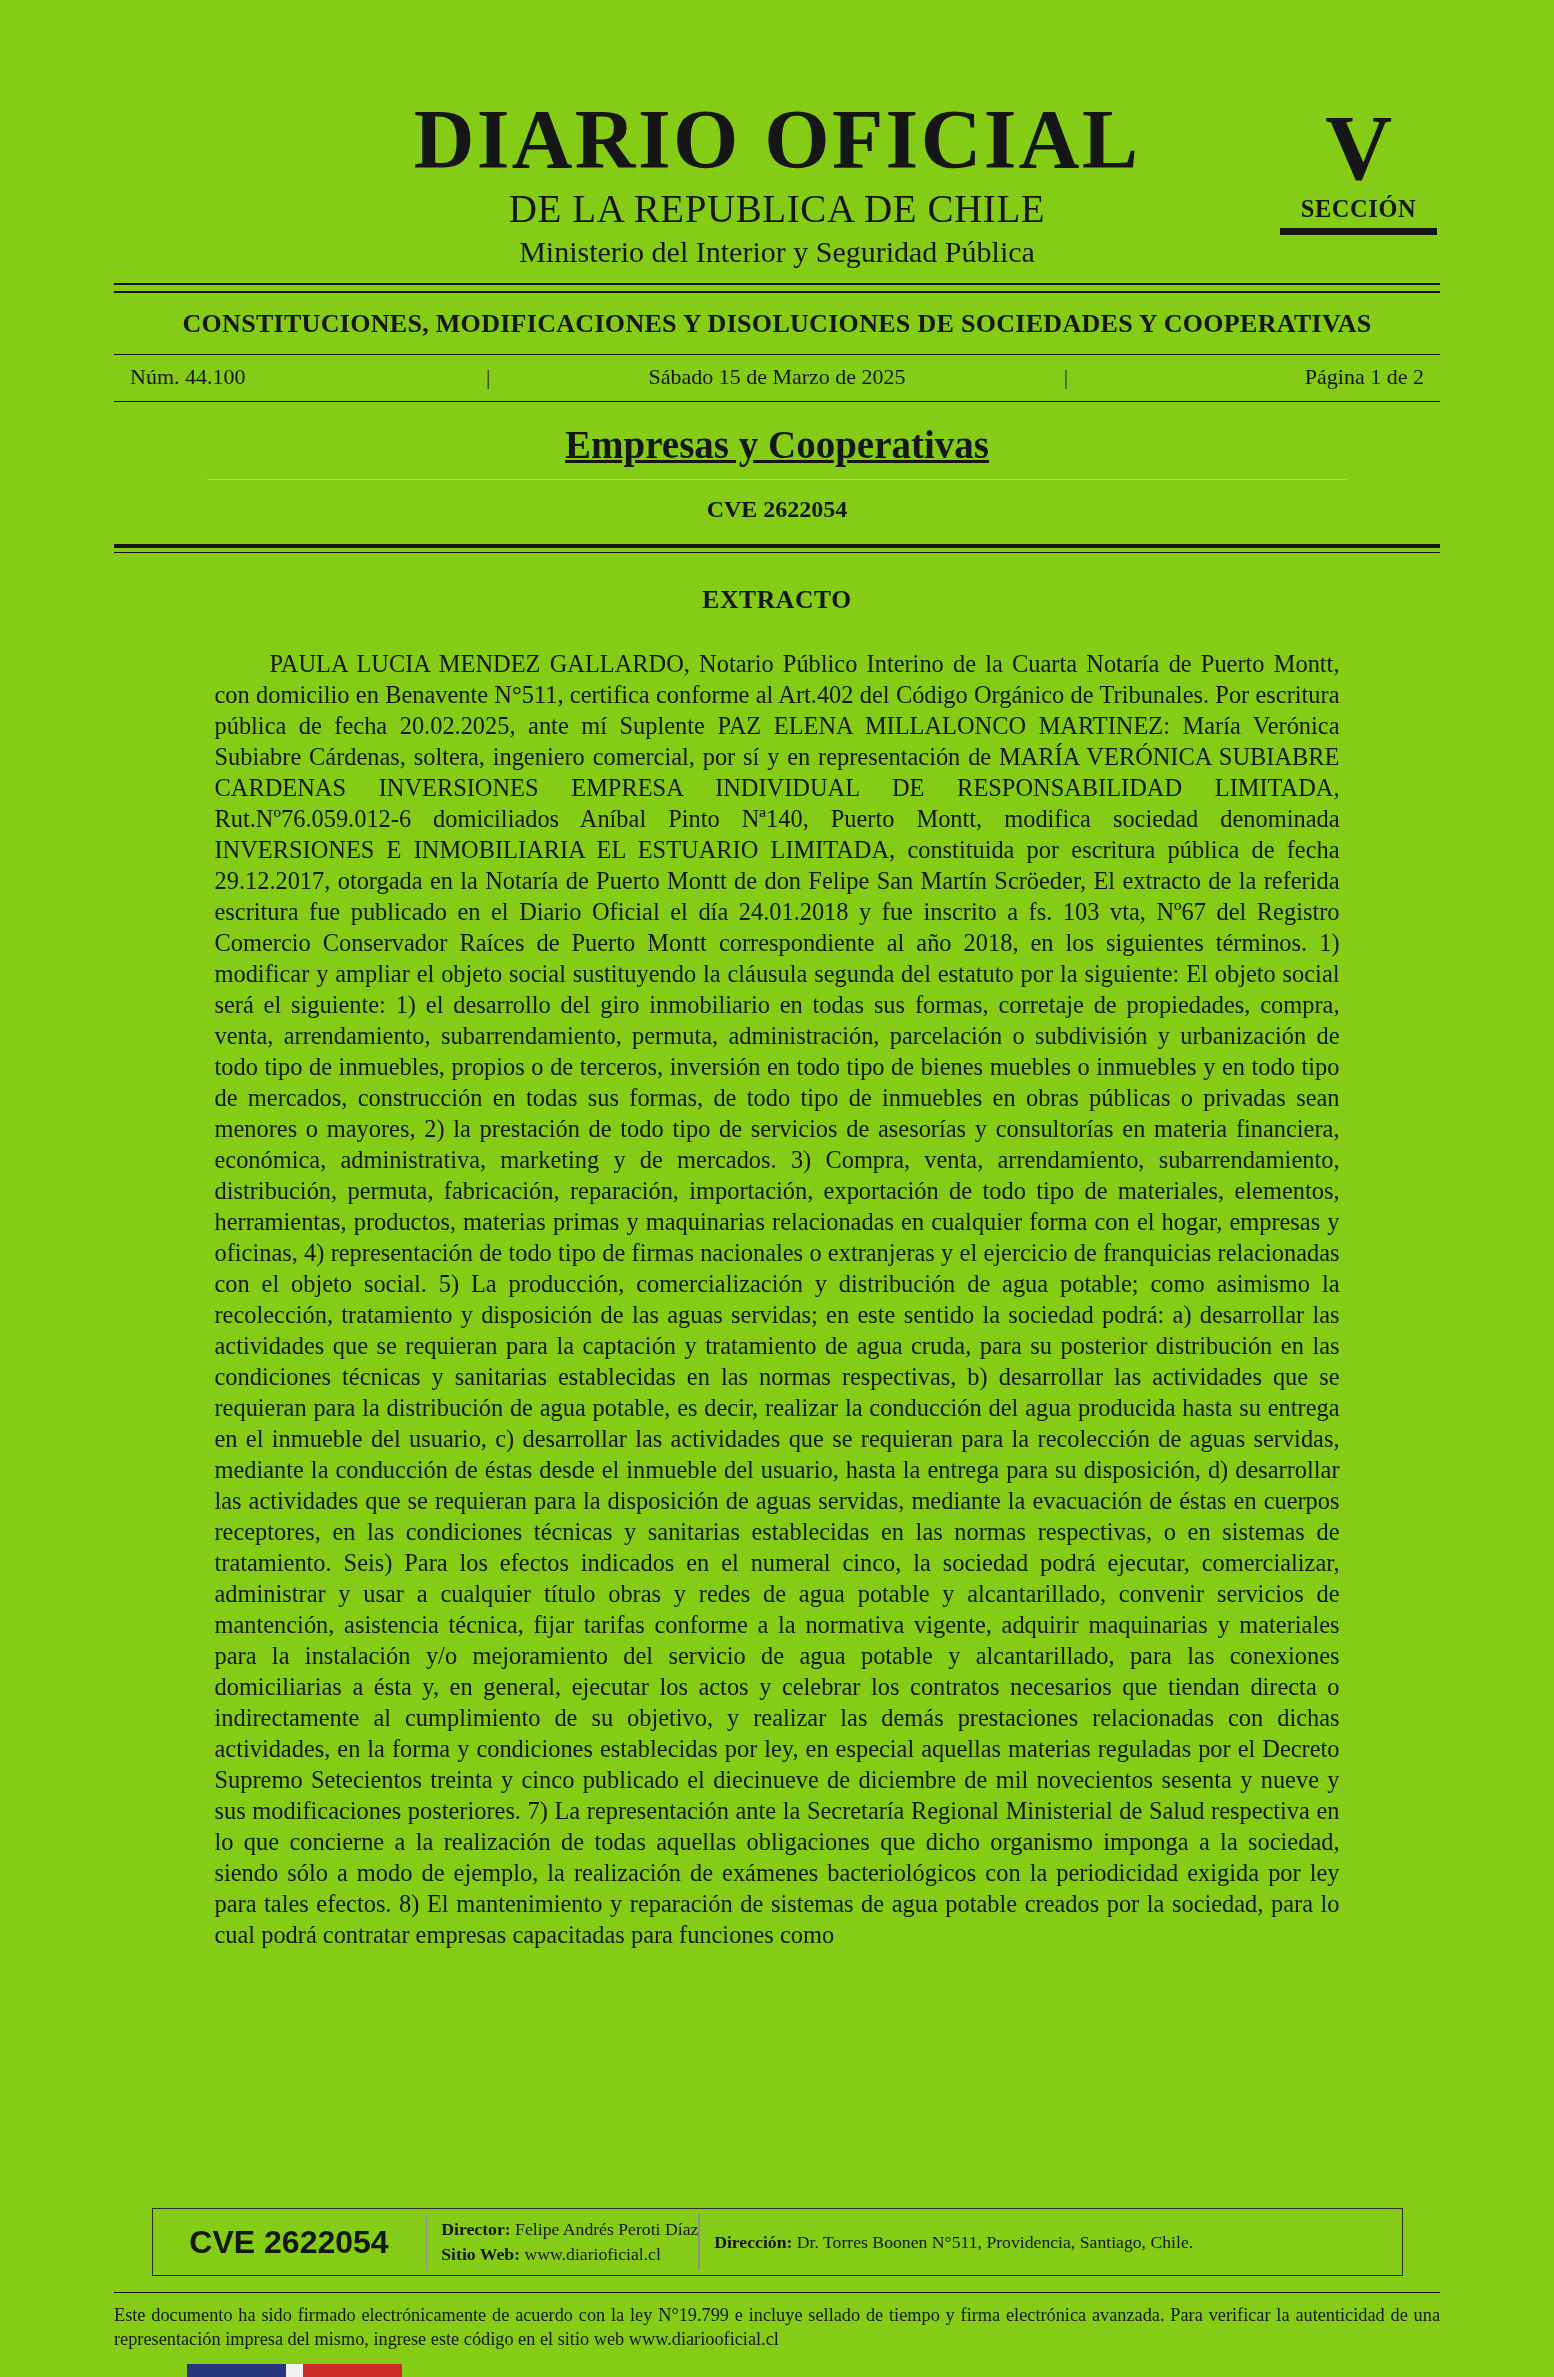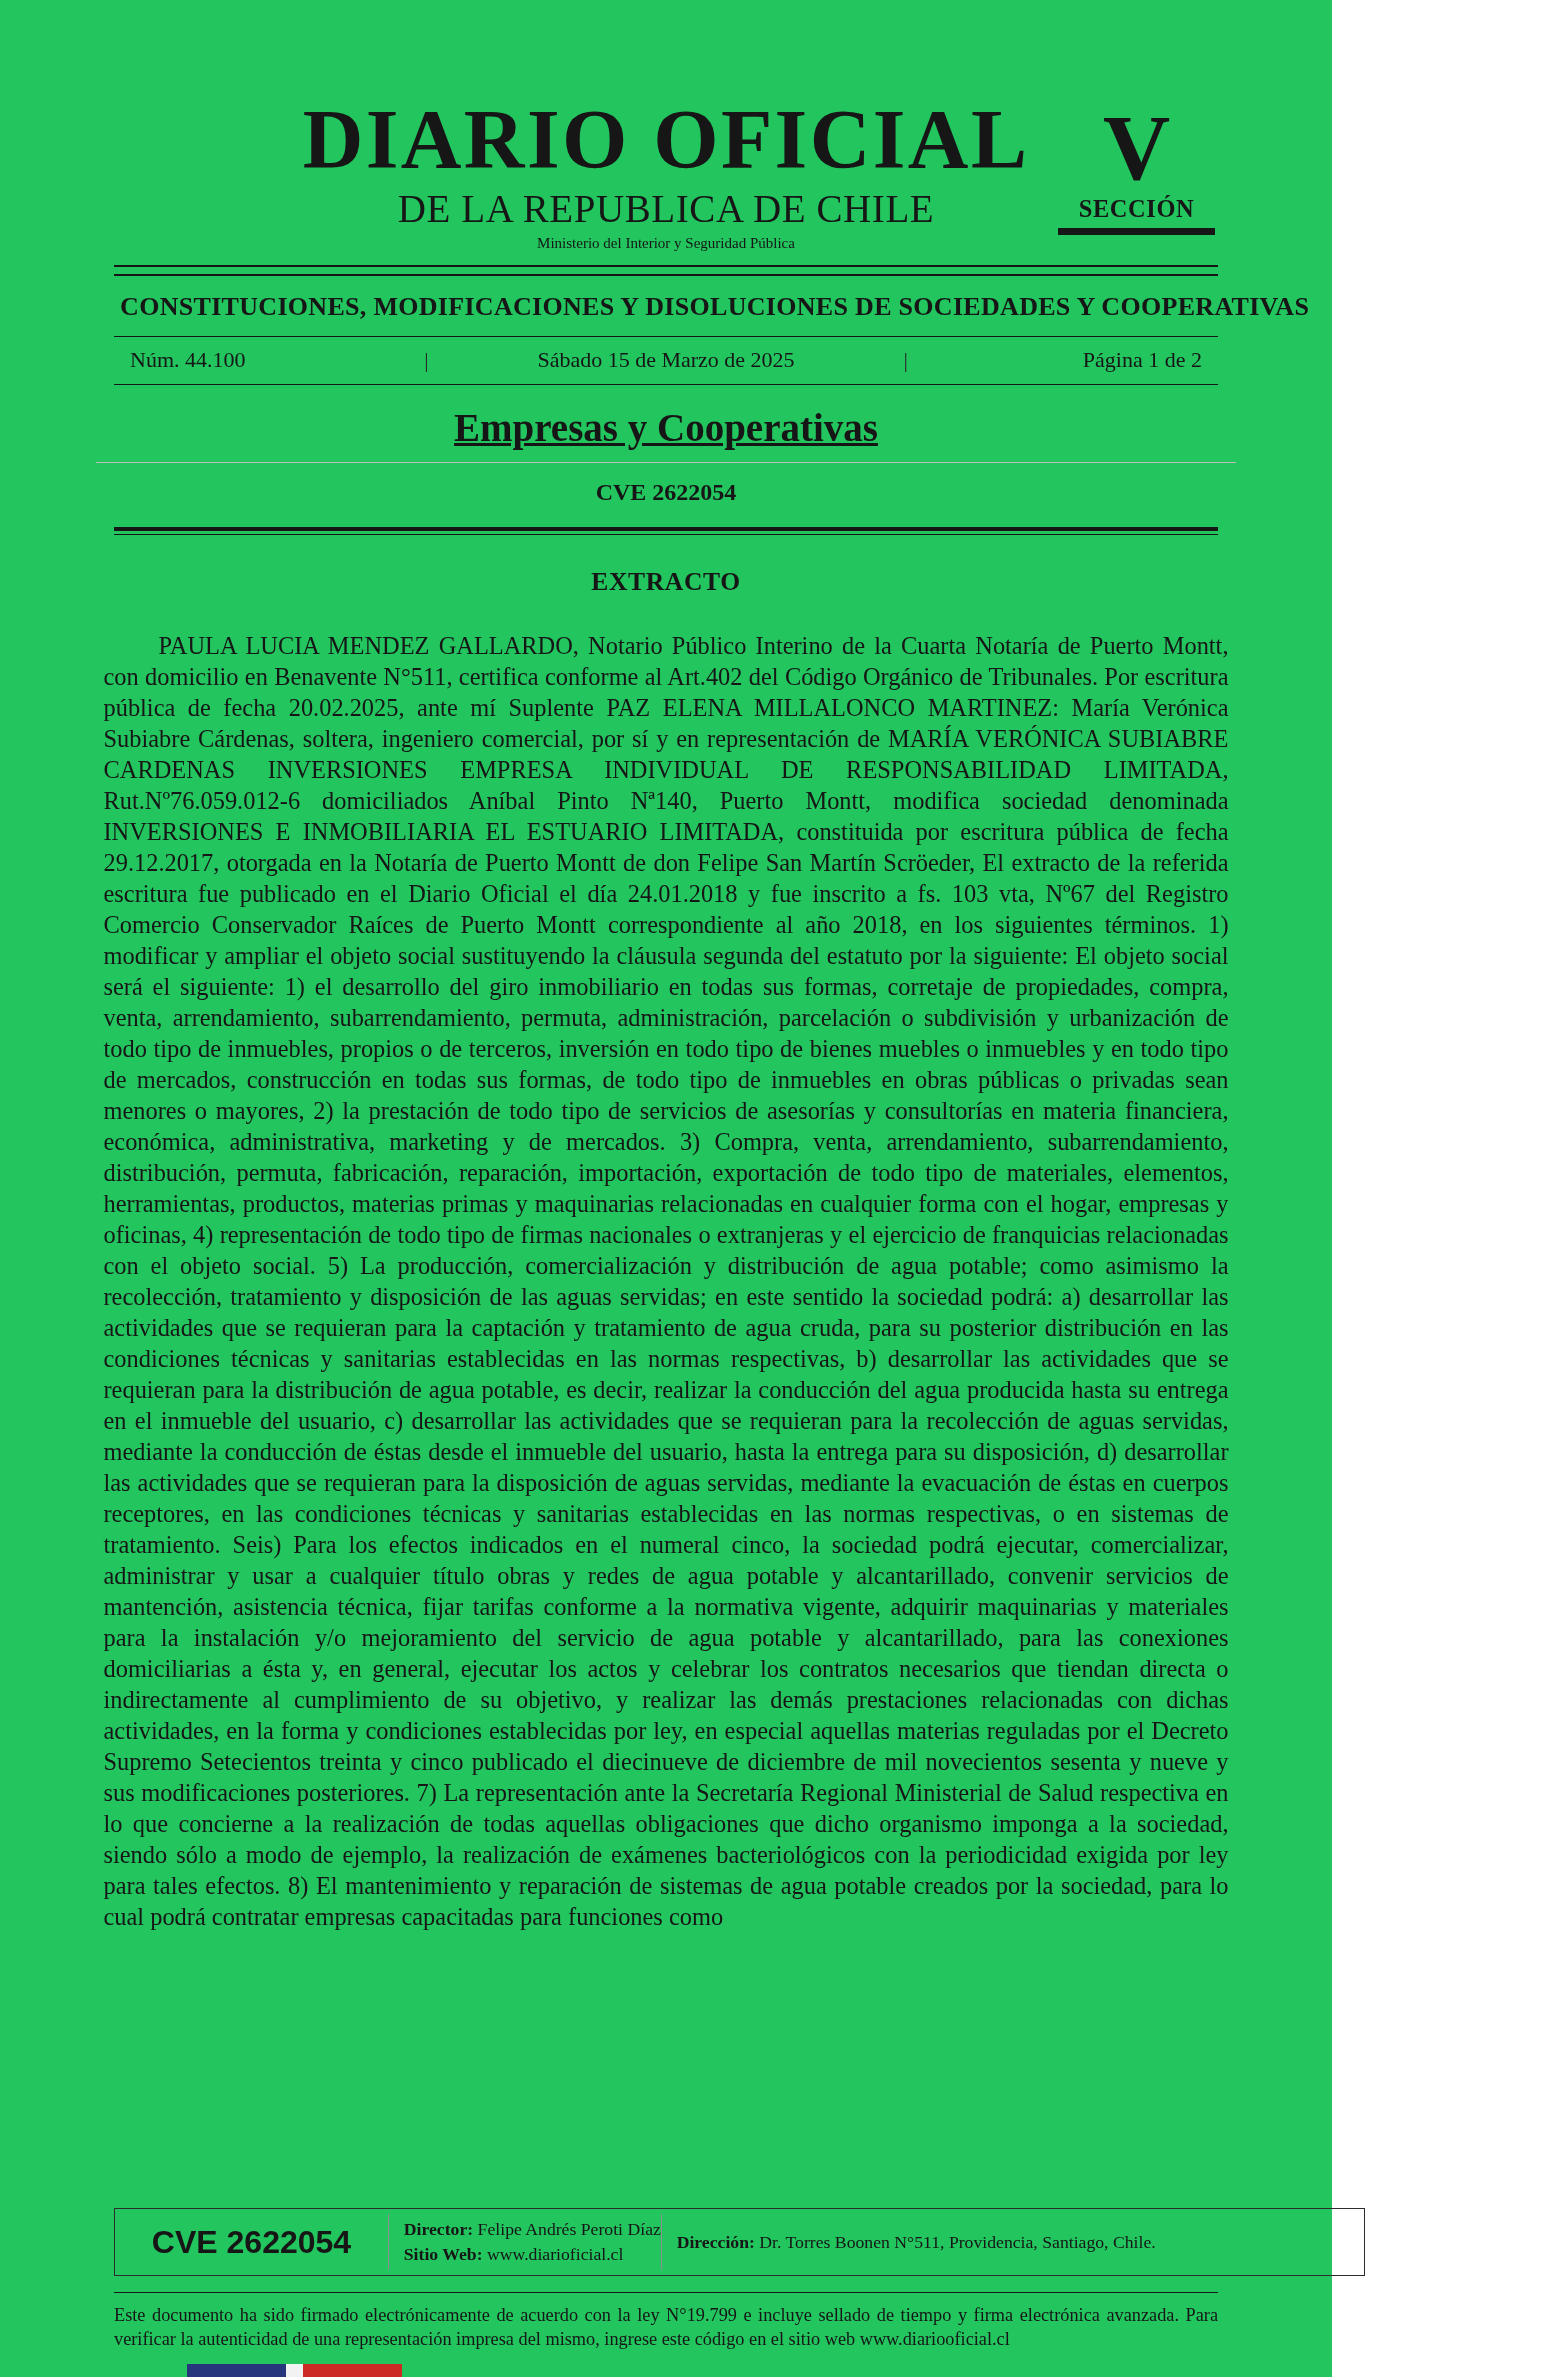--- a/index.html
+++ b/index.html
@@ -5,39 +5,39 @@
   * { margin: 0; padding: 0; box-sizing: border-box; }
   html, body { background: #ffffff; }
   body {
     width: 1554px;
     height: 2377px;
     font-family: "Liberation Serif", "DejaVu Serif", serif;
     color: #161616;
     position: relative;
     overflow: hidden;
   }
-  .page { width: 1332px; height: 2377px; position: relative; background: #22c55e; }
+  .page { width: 1554px; height: 2377px; position: relative; background: #84cc16; }
 
   
   .masthead { position: relative; padding-top: 98px; text-align: center; }
   .paper-title {
     font-size: 84px;
     font-weight: bold;
     line-height: 1;
     letter-spacing: 2.4px;
     white-space: nowrap;
   }
   .paper-subtitle {
     font-size: 39px;
     margin-top: 6.1px;
     letter-spacing: 0.6px;
     line-height: 1.1;
   }
   .paper-ministry {
-    font-size: 15px;
+    font-size: 30px;
     margin-top: 3.7px;
     line-height: 1.15;
   }
   .section-box {
     position: absolute;
     top: 104px;
     right: 117px;
     width: 157px;
     text-align: center;
     border-bottom: 7.3px solid #161616;

